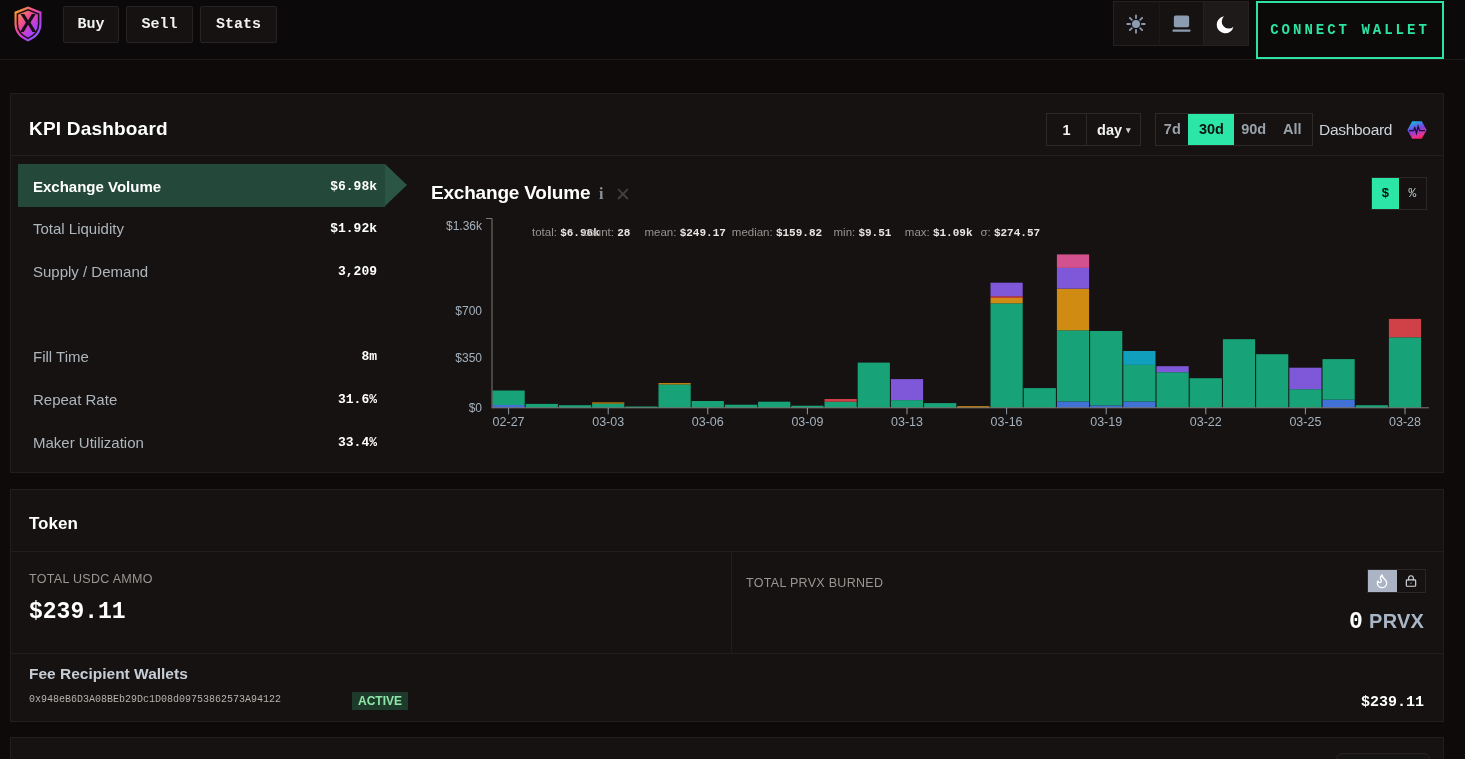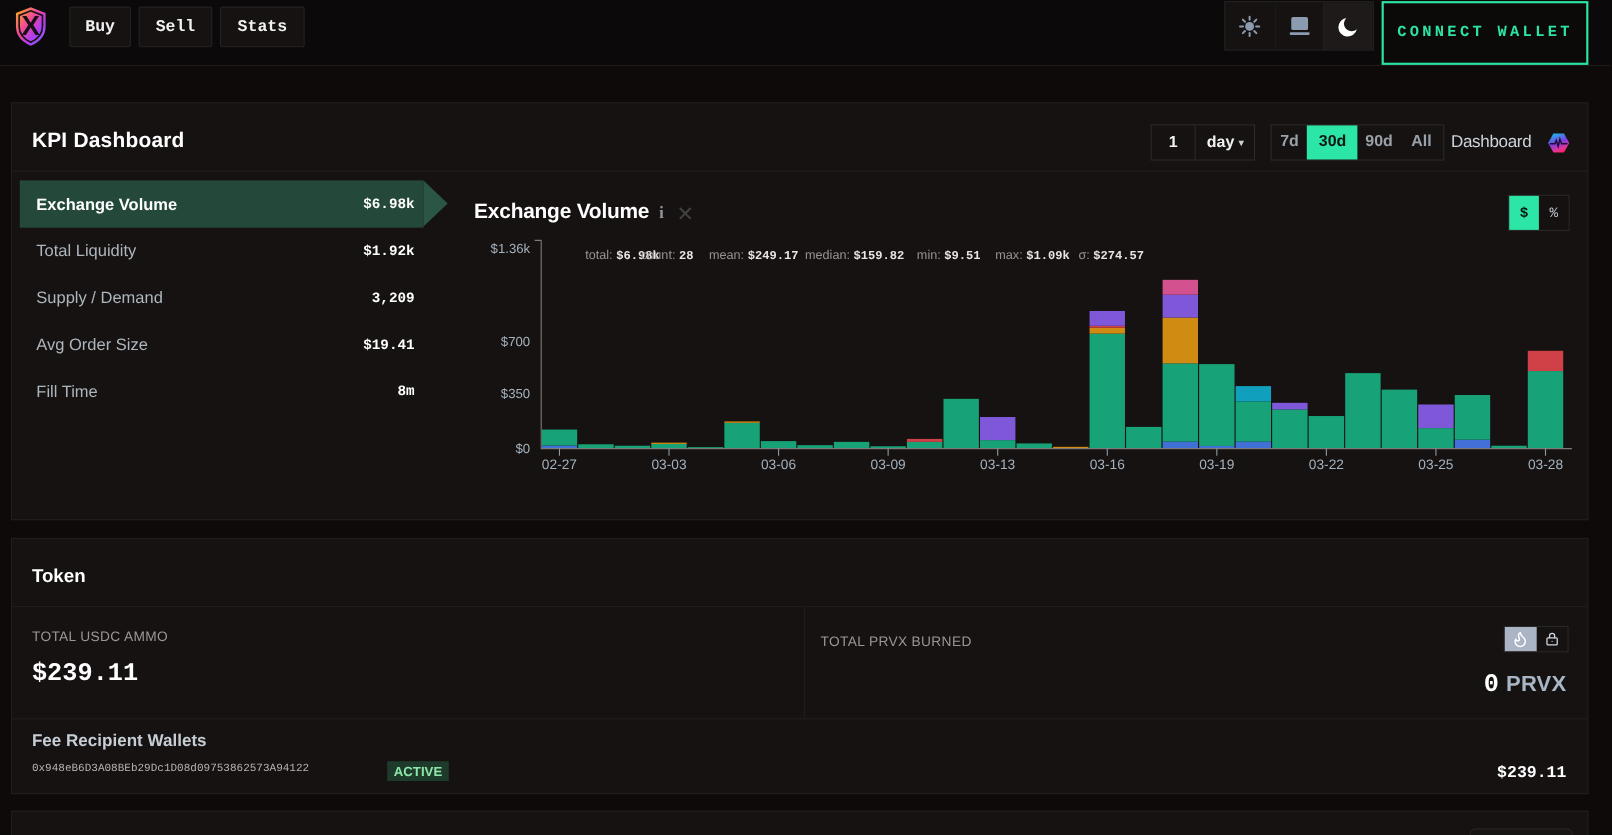--- a/index.html
+++ b/index.html
@@ -146,27 +146,31 @@
       <span class="val">$6.98k</span>
     </div>
   <div class="krow" style="top:112.7px;">
       <span class="lab">Total Liquidity</span>
       <span class="val">$1.92k</span>
     </div>
   <div class="krow" style="top:155.4px;">
       <span class="lab">Supply / Demand</span>
       <span class="val">3,209</span>
     </div>
-  <div class="krow" style="top:198.1px;">
-      <span class="lab">Avg Order Size</span>
-      <span class="val">$19.41</span>
-    </div>
   <div class="krow" style="top:240.8px;">
       <span class="lab">Fill Time</span>
       <span class="val">8m</span>
+    </div>
+  <div class="krow" style="top:283.5px;">
+      <span class="lab">Repeat Rate</span>
+      <span class="val">31.6%</span>
+    </div>
+  <div class="krow" style="top:326.2px;">
+      <span class="lab">Maker Utilization</span>
+      <span class="val">33.4%</span>
     </div>
   <div id="ctitle">Exchange Volume</div>
   <div id="cinfo">i</div>
   <div id="cclose">✕</div>
   <div id="pct">
       <div class="b on">$</div>
       <div class="b off">%</div>
     </div>
   <svg class="abs" style="left:420px;top:72px" width="1024" height="300" viewBox="0 0 1024 300" font-family="Liberation Sans">
 <g>

